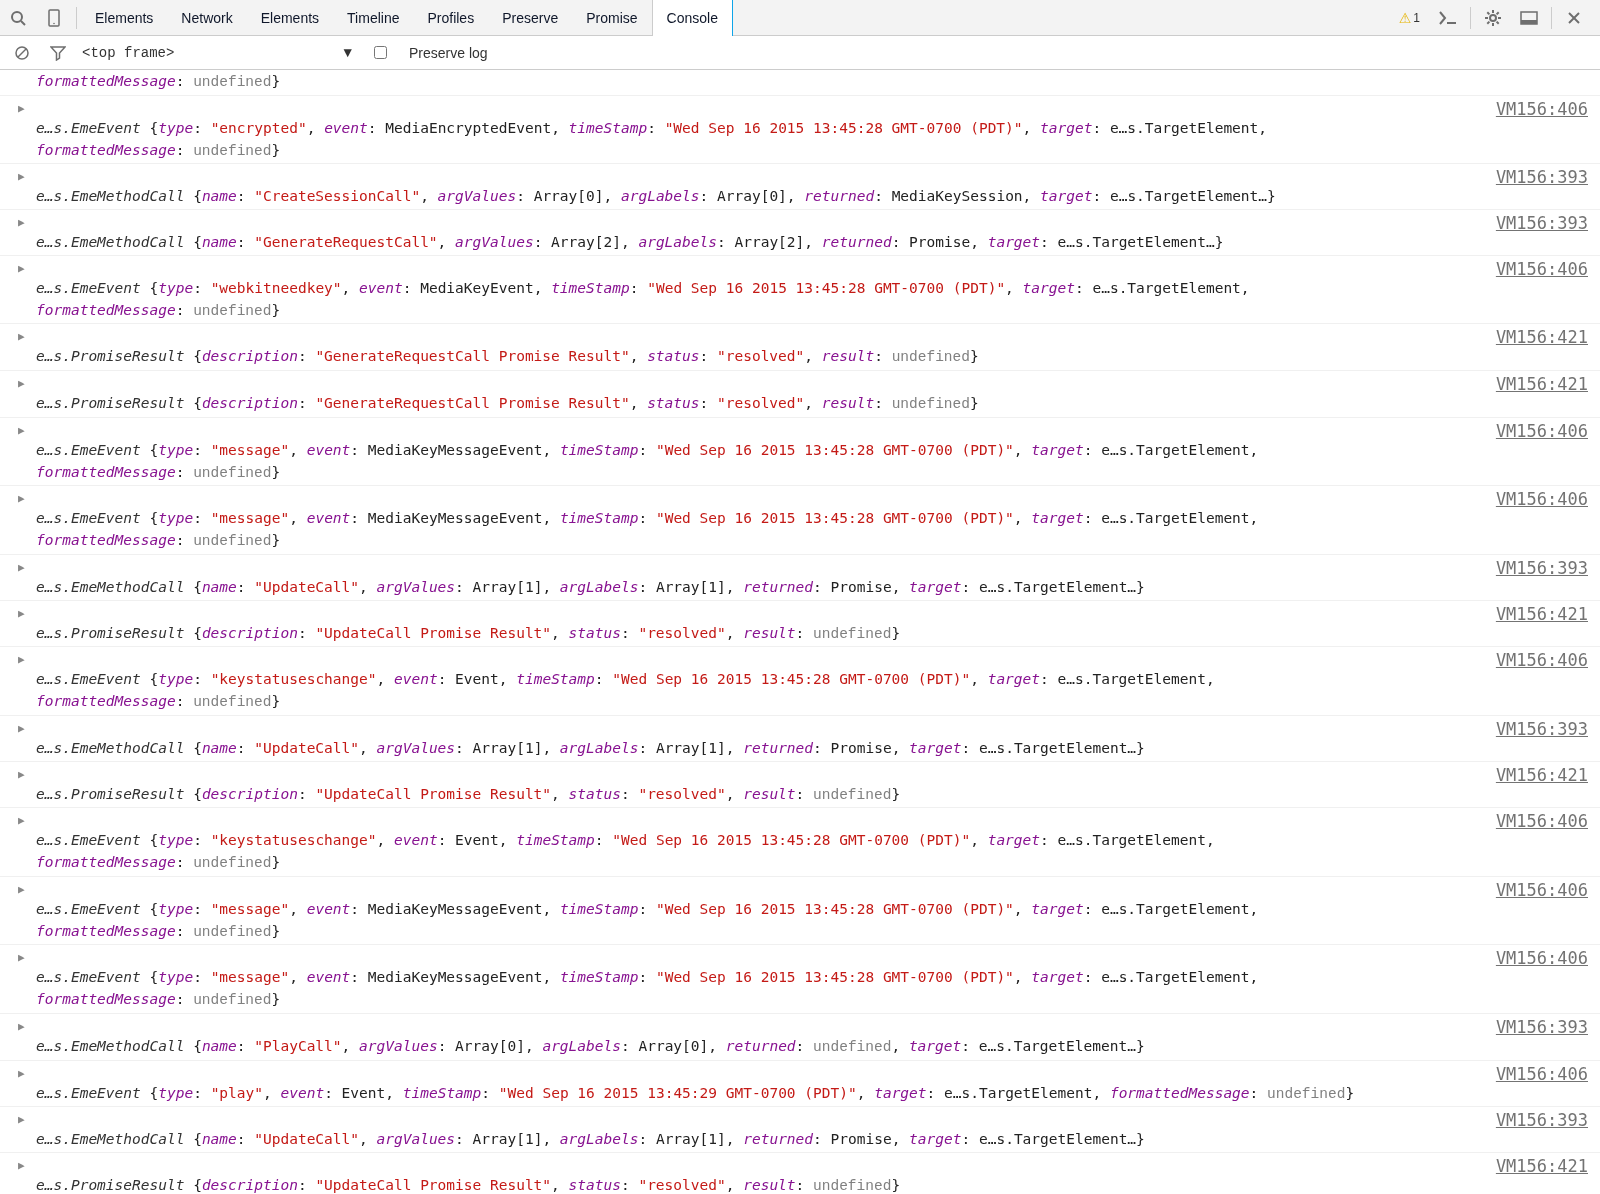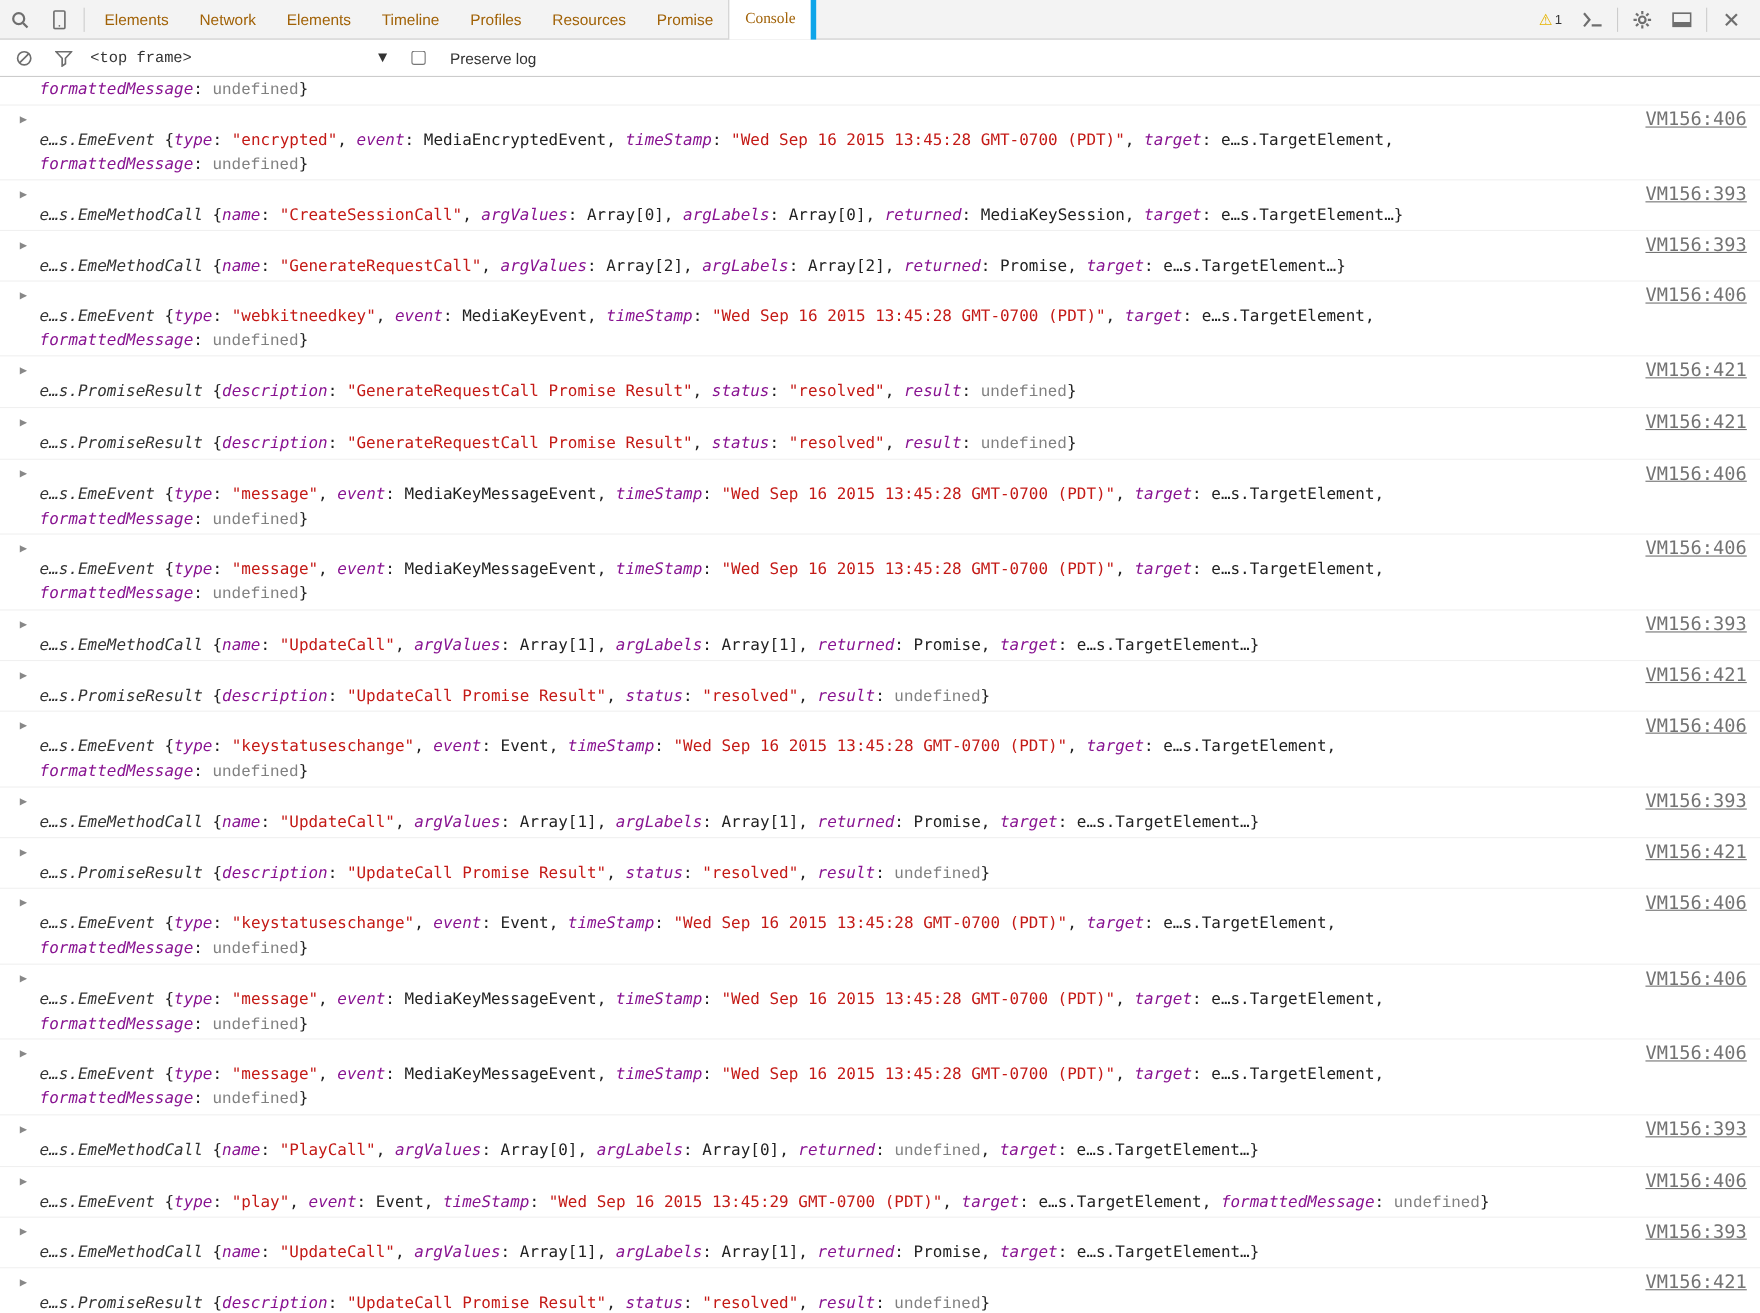--- a/index.html
+++ b/index.html
@@ -2,22 +2,22 @@
 <html><head>
 <meta charset="utf-8">
 <style>
 * { box-sizing: border-box; margin: 0; padding: 0; }
 body { font-family: 'Lucida Grande', 'Helvetica Neue', sans-serif; font-size: 12px; color: #333; background: #fff; width: 1600px; }
 .toolbar { display: flex; align-items: center; height: 36px; border-bottom: 1px solid #ccc; background: #f3f3f3; }
 .toolbar-left { display: flex; align-items: center; }
 .toolbar-icon-btn { width: 36px; height: 36px; display: flex; align-items: center; justify-content: center; cursor: pointer; }
 .toolbar-sep { width: 1px; height: 22px; background: #ccc; margin: 0 4px; }
 .tabs { display: flex; height: 100%; }
-.tab { padding: 0 14px; height: 36px; display: flex; align-items: center; cursor: pointer; color: #a16207; font-size: 14px; }
-.tab.active { background: #fff; border-left: 1px solid #ccc; border-right: 5px solid #0ea5e9; font-family: Liberation Serif, serif; }
+.tab { padding: 0 14px; height: 36px; display: flex; align-items: center; cursor: pointer; color: #0f172a; font-size: 14px; }
+.tab.active { background: #fff; border-left: 1px solid #ccc; border-right: 1px solid #0ea5e9; }
 .toolbar-right { margin-left: auto; display: flex; align-items: center; padding-right: 8px; }
 .warn-badge { display: flex; align-items: center; gap: 2px; margin-right: 10px; }
 .warn-triangle { color: #e6b400; font-size: 14px; }
 .subtoolbar { display: flex; align-items: center; height: 34px; border-bottom: 1px solid #ccc; padding: 0 10px; gap: 12px; font-size: 14px; }
 .frame-select { display: flex; align-items: flex-start; gap: 6px; cursor: pointer; min-width: 280px; justify-content: space-between; padding-right: 10px; font-family: Liberation Mono, monospace;}
 .checkbox-wrap { display: flex; align-items: center; gap: 22px; }
 .console { font-family: Menlo, Consolas, monospace; font-size: 14.5px; line-height: 1.5; }
 .log-row { position: relative; border-bottom: 1px solid #f0f0f0; padding: 1px 12px 1px 36px; }
 .log-source { position: absolute; right: 12px; top: 1px; text-decoration: underline; color: #737373; cursor: pointer; font-size: 17px;}
 .log-arrow { position: absolute; left: 18px; top: 5px; cursor: pointer; color: #888; font-size: 11px;}
@@ -46,21 +46,21 @@
           <circle cx="8" cy="14.5" r="0.8" fill="#6e6e6e"></circle>
         </svg>
     </div>
     <div class="toolbar-sep"></div>
     <div class="tabs" id="tabs">
         <div class="tab">Elements</div>
         <div class="tab">Network</div>
         <div class="tab">Elements</div>
         <div class="tab">Timeline</div>
         <div class="tab">Profiles</div>
-        <div class="tab">Resources</div>
+        <div class="tab">Preserve</div>
         <div class="tab">Promise</div>
         <div class="tab active">Console</div>
       </div>
   </div>
   <div class="toolbar-right">
     <div class="warn-badge">
       <span class="warn-triangle">⚠</span>
       <span>1</span>
     </div>
     <div class="toolbar-icon-btn">

